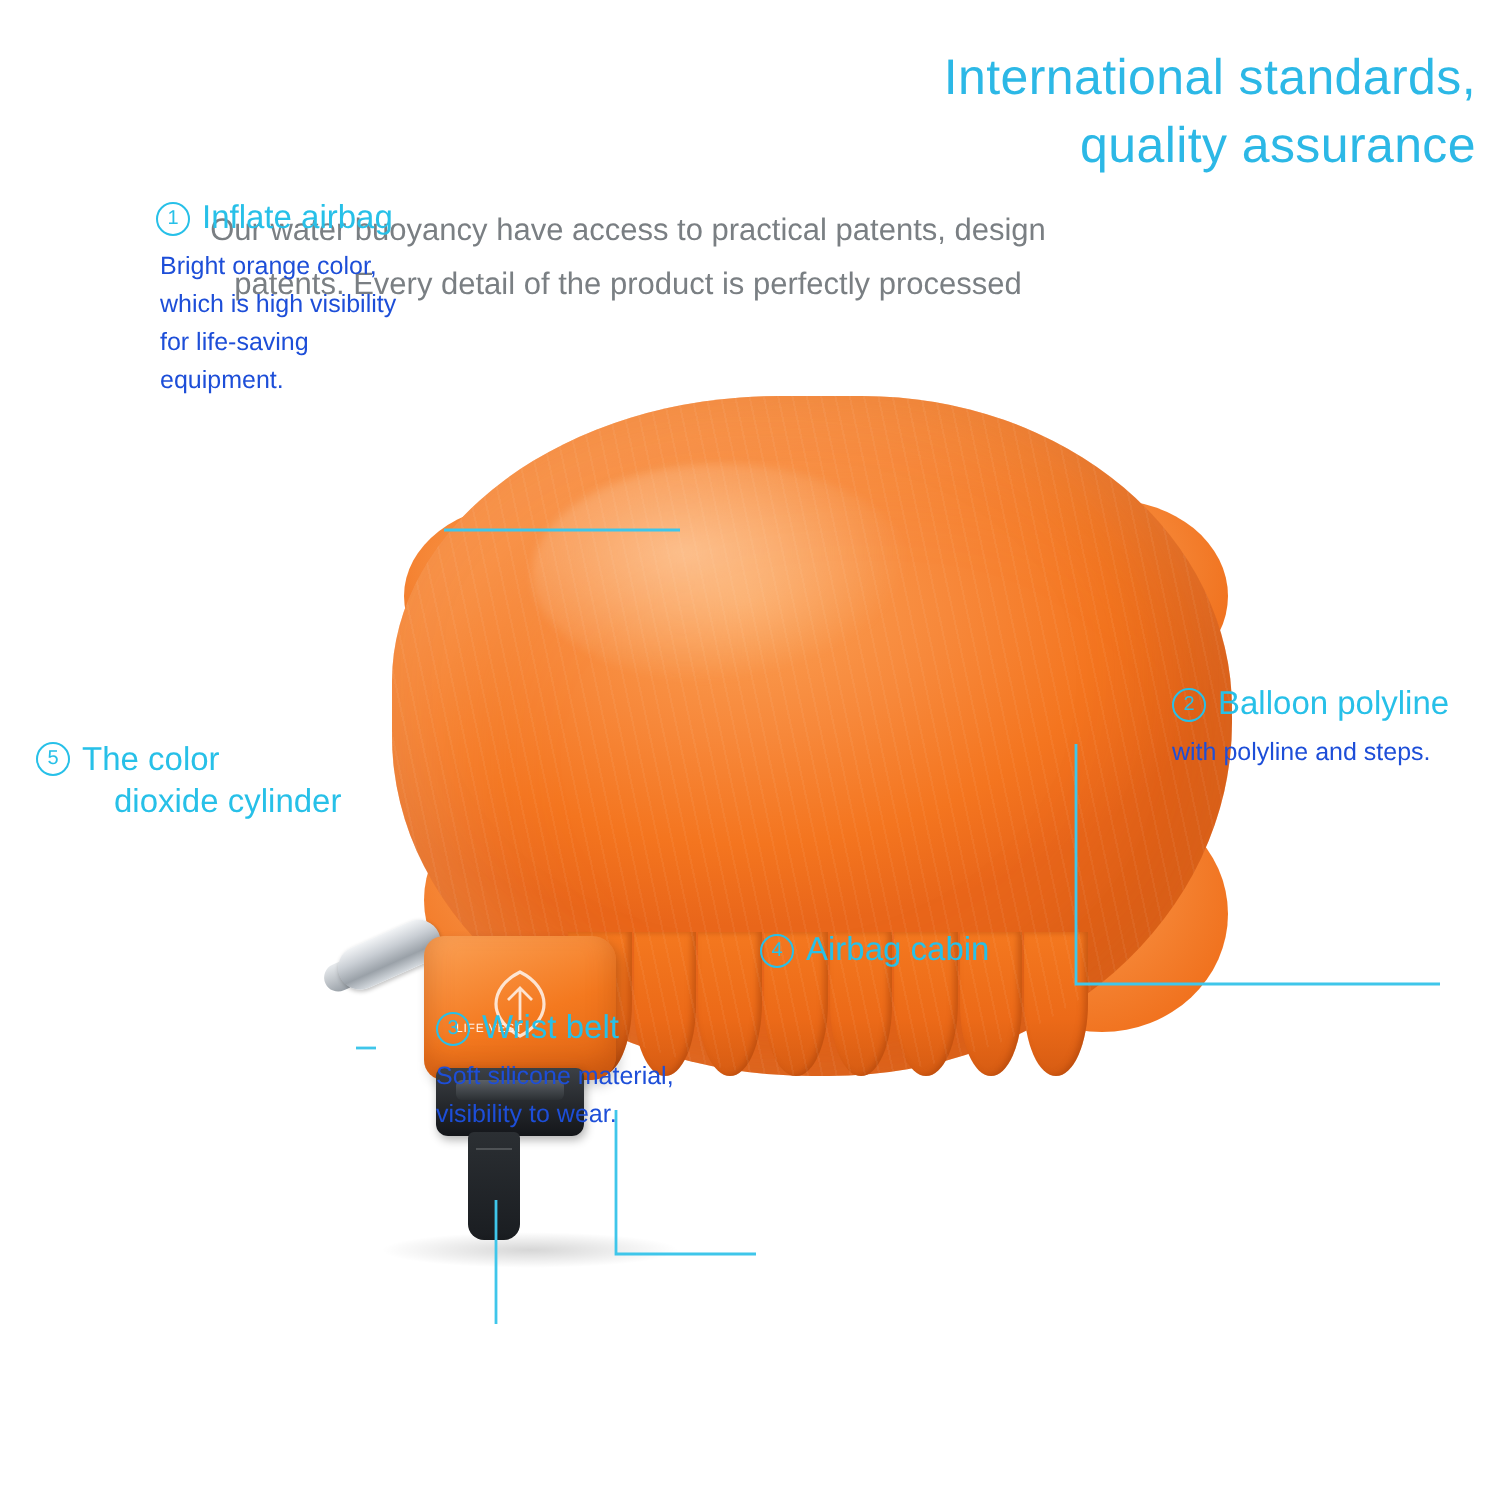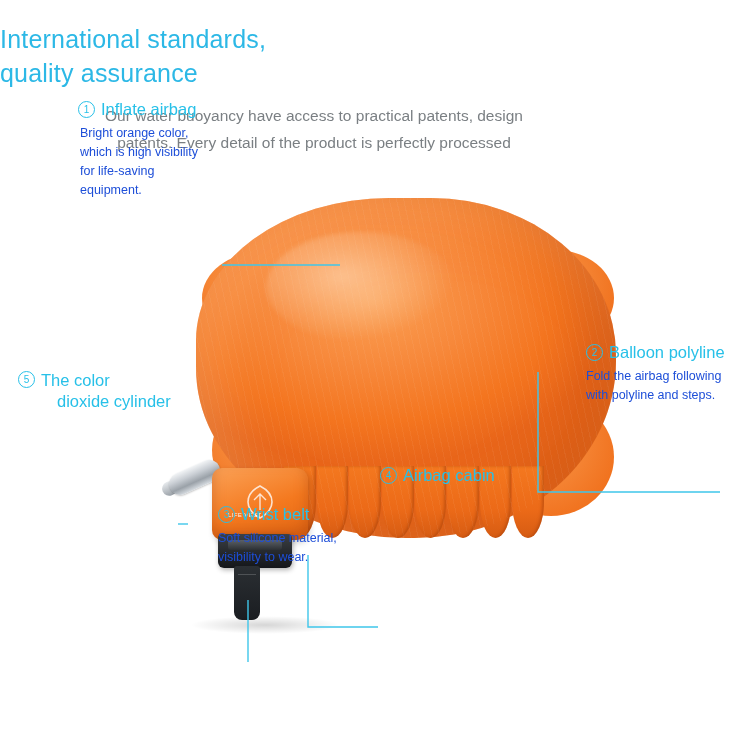--- a/index.html
+++ b/index.html
@@ -15,21 +15,21 @@
     overflow: hidden;
     font-family: "Liberation Sans", sans-serif;
   }
 
   
   .headline {
     position: absolute;
     top: 22px;
     left: 0;
     width: 738px;
-    text-align: left;
+    text-align: right;
     color: #2cb8e6;
     font-size: 25px;
     line-height: 34px;
     font-weight: 400;
     letter-spacing: 0.2px;
   }
   .headline .l2 { display: block; }
   .subhead {
     position: absolute;
     top: 102px;
@@ -340,21 +340,20 @@
       <div>equipment.</div>
     </div>
   </div>
 
   <div class="callout c2">
     <div class="title">
       <span class="num">2</span>
       <span>Balloon polyline</span>
     </div>
     <div class="desc">
-      <div>Fold the airbag following</div>
       <div>with polyline and steps.</div>
     </div>
   </div>
 
   <div class="callout c3">
     <div class="title">
       <span class="num">3</span>
       <span>Wrist belt</span>
     </div>
     <div class="desc">

